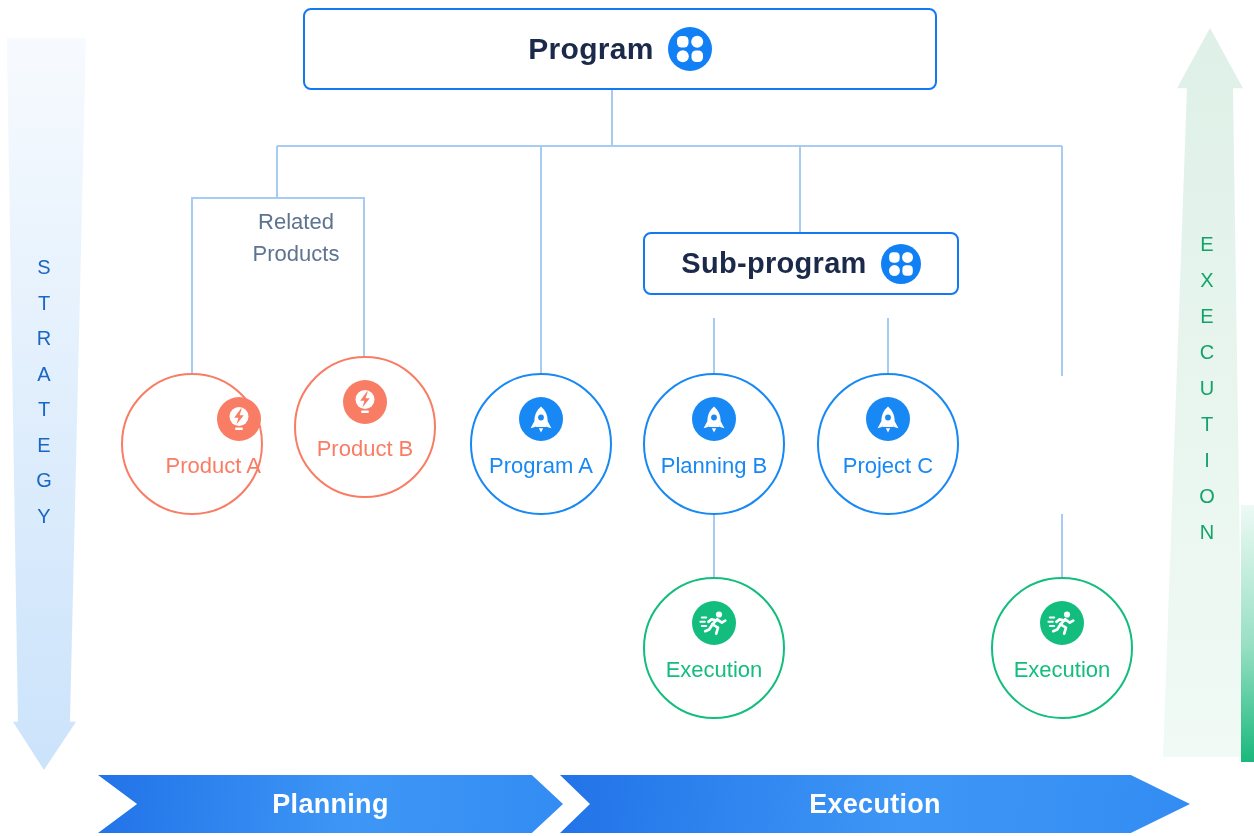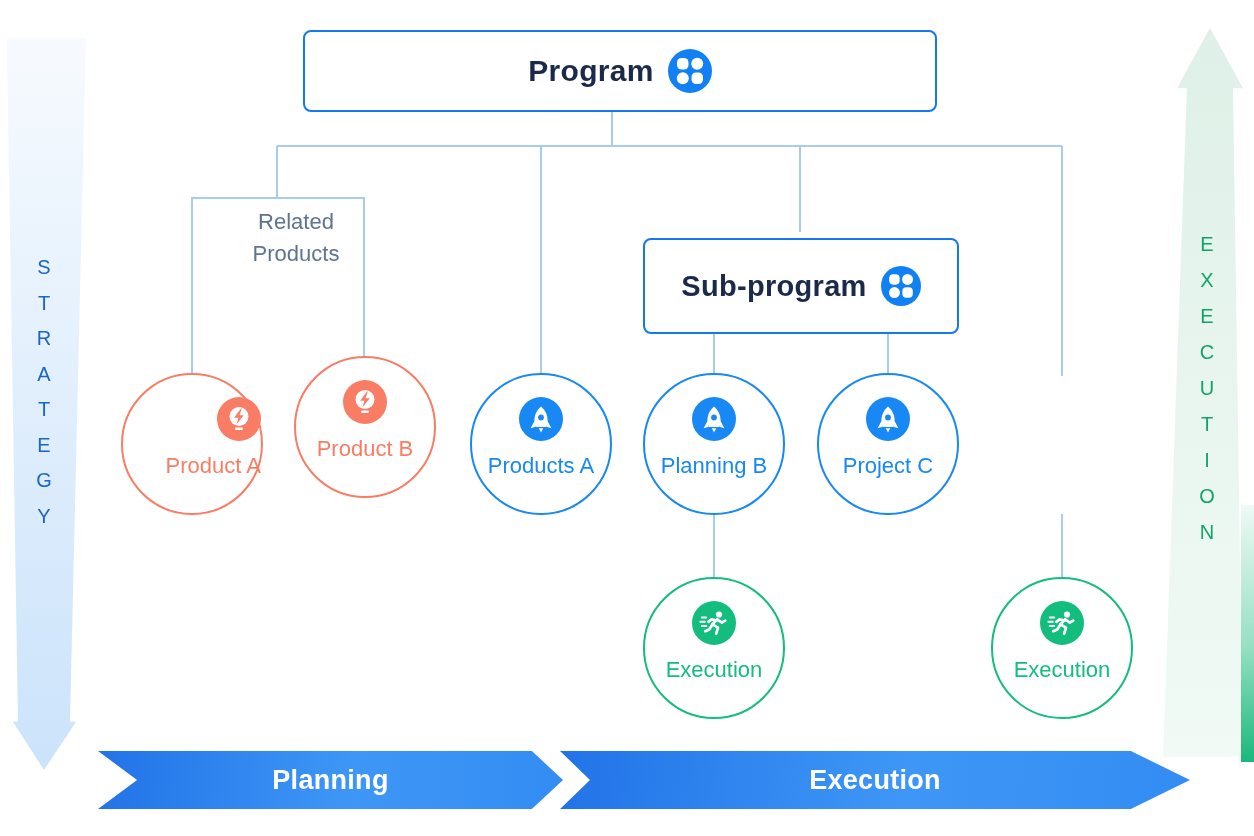--- a/index.html
+++ b/index.html
@@ -26,45 +26,45 @@
   .vword span{font-size:20px;font-weight:500;line-height:35.5px;}
   .vword.blue{left:24px;top:250px;width:40px;color:#1a66c4;}
   .vword.green{left:1187px;top:226px;width:40px;color:#14a36b;}
   .vword.green span{line-height:36px;}
   
   .wires{position:absolute;left:0;top:0;}
   .wires line{stroke:#a7ccf4;stroke-width:2;}
   
   .node-box{
     position:absolute;box-sizing:border-box;background:#fff;border:2px solid #1379f2;
-    border-radius:8px;display:flex;align-items:center;justify-content:center;gap:14px;margin-top:22px;
+    border-radius:8px;display:flex;align-items:center;justify-content:center;gap:14px;
   }
   .box-program{left:303px;top:8px;width:634px;height:82px;}
-  .box-subprogram{left:643px;top:216px;width:316px;height:96px;}
+  .box-subprogram{left:643px;top:232px;width:316px;height:63px;}
   .node-box .box-label{color:#1b2a4a;font-weight:600;letter-spacing:.3px;}
   .box-program .box-label{font-size:30px;}
   .box-subprogram .box-label{font-size:29px;}
   
   .related{
     position:absolute;left:192px;top:206px;width:208px;text-align:center;
     color:#5e7390;font-size:22px;font-weight:500;line-height:32px;
   }
   
   .circle{
     position:absolute;box-sizing:border-box;width:142px;height:142px;border-radius:50%;
     background:#fff;border:2px solid;display:flex;flex-direction:column;align-items:center;
     justify-content:flex-start;padding-top:22px;gap:12px;
   }
   .circle .clabel{font-size:22px;font-weight:500;white-space:nowrap;}
   .circle.product{border-color:#f97d64;}  .circle.product .clabel{color:#f97d64;}
   .circle.project{border-color:#1788f4;}  .circle.project .clabel{color:#1788f4;}
   .circle.execution{border-color:#13bd7e;}.circle.execution .clabel{color:#13bd7e;}
   
   .band{
-    position:absolute;top:751px;height:58px;display:flex;align-items:center;justify-content:center;
+    position:absolute;top:775px;height:58px;display:flex;align-items:center;justify-content:center;
     background:linear-gradient(95deg,#2273e8 0%,#3e97f6 55%,#338cf2 100%);
     color:#ffffff;font-size:27px;font-weight:700;letter-spacing:.3px;
   }
   .band-planning{left:98px;width:465px;
     clip-path:polygon(0% 0%,93.3% 0%,100% 50%,93.3% 100%,0% 100%,8.4% 50%);}
   .band-execution{left:560px;width:630px;
     clip-path:polygon(0% 0%,90.6% 0%,100% 50%,90.6% 100%,0% 100%,4.76% 50%);}
   .icon{flex:0 0 auto;display:block;}
 </style>
 </head>
@@ -162,21 +162,21 @@
 
   <div class="circle project" style="left:470px;top:373px;">
     <svg class="icon" width="44" height="44" viewBox="0 0 44 44">
       <circle cx="22" cy="22" r="22" fill="#1788f4"></circle>
       <path fill="#fff" d="M22 9.5c4.4 3.8 6.6 8.6 6.6 13.6 0 2.6-.5 5-1.6 6.9h-10c-1.1-1.9-1.6-4.3-1.6-6.9 0-5 2.2-9.8 6.6-13.6Z"></path>
       <circle cx="22" cy="20.5" r="2.9" fill="#1788f4"></circle>
       <path fill="#fff" d="M15.6 23.8 11.6 31.3 16.8 29.7Z"></path>
       <path fill="#fff" d="M28.4 23.8 32.4 31.3 27.2 29.7Z"></path>
       <path fill="#fff" d="M19.8 31.2 22 35.4 24.2 31.2Z"></path>
     </svg>
-    <span class="clabel">Products A</span>
+    <span class="clabel">Program A</span>
   </div>
   <div class="circle project" style="left:643px;top:373px;">
     <svg class="icon" width="44" height="44" viewBox="0 0 44 44">
       <circle cx="22" cy="22" r="22" fill="#1788f4"></circle>
       <path fill="#fff" d="M22 9.5c4.4 3.8 6.6 8.6 6.6 13.6 0 2.6-.5 5-1.6 6.9h-10c-1.1-1.9-1.6-4.3-1.6-6.9 0-5 2.2-9.8 6.6-13.6Z"></path>
       <circle cx="22" cy="20.5" r="2.9" fill="#1788f4"></circle>
       <path fill="#fff" d="M15.6 23.8 11.6 31.3 16.8 29.7Z"></path>
       <path fill="#fff" d="M28.4 23.8 32.4 31.3 27.2 29.7Z"></path>
       <path fill="#fff" d="M19.8 31.2 22 35.4 24.2 31.2Z"></path>
     </svg>

